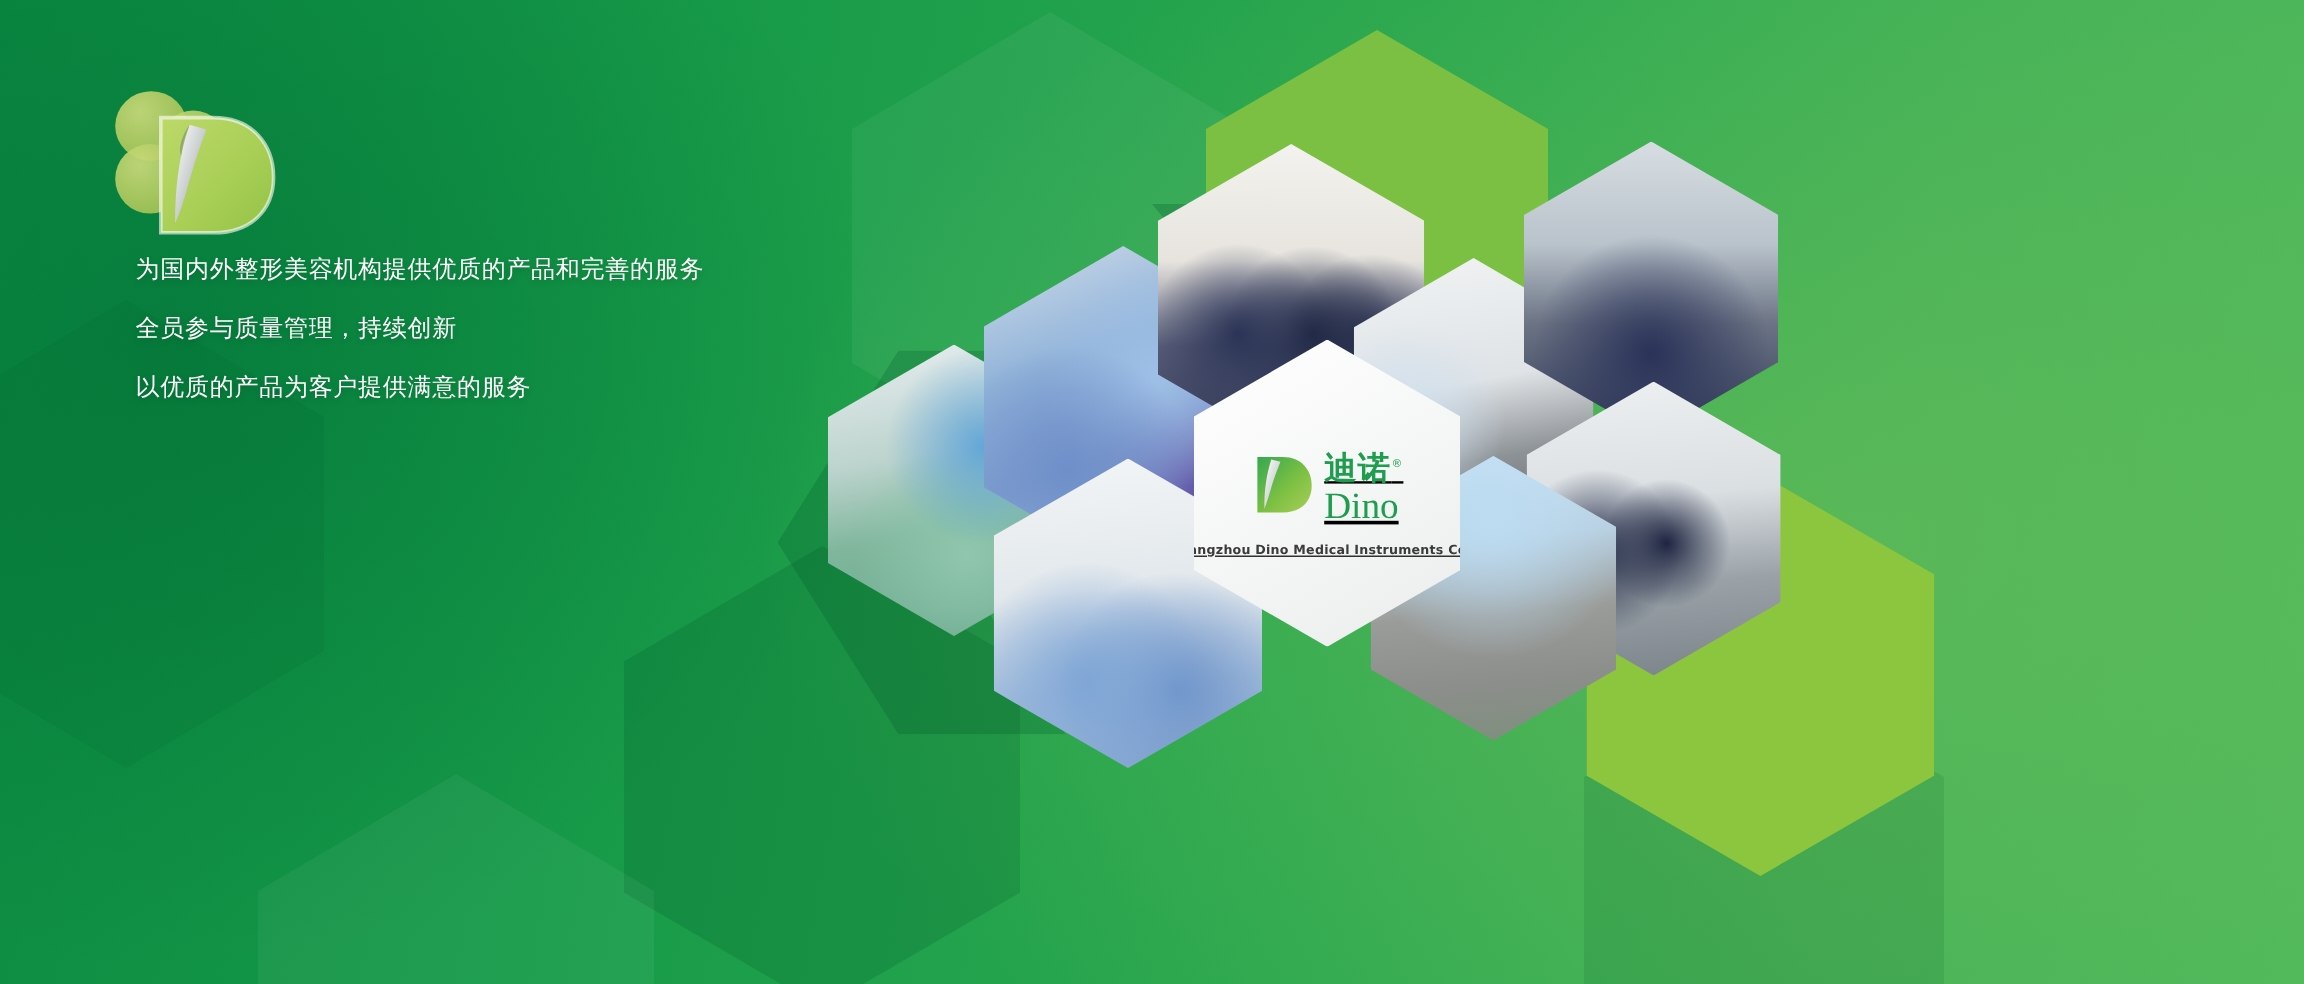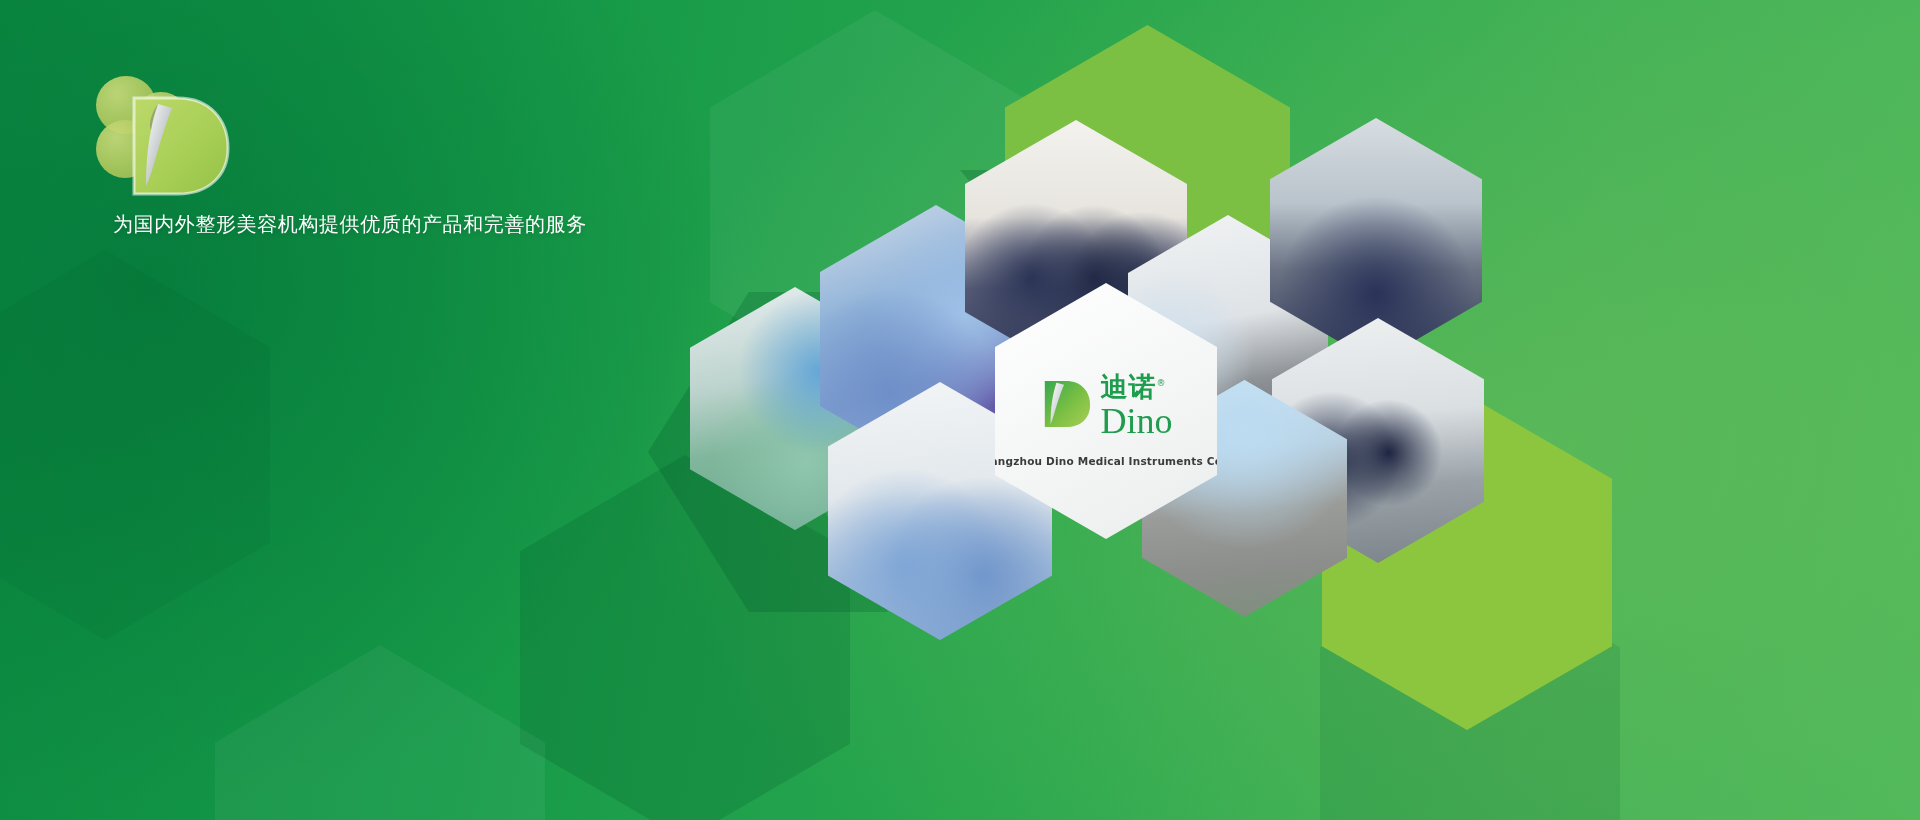--- a/index.html
+++ b/index.html
@@ -71,27 +71,27 @@
       radial-gradient(circle at 35% 72%, #7fa6d6 0%, rgba(127,166,214,0) 42%),
       radial-gradient(circle at 68% 75%, #6d93c9 0%, rgba(109,147,201,0) 40%),
       linear-gradient(175deg,#f3f5f6 0%,#e2e8ec 42%,#a8c0dc 72%,#8aa9d2 100%);}
   .ph-building{background:
       radial-gradient(circle at 50% 22%, #bcdcf2 0%, rgba(188,220,242,0) 55%),
       linear-gradient(175deg,#cfe6f6 0%,#b8cfdf 30%,#9a9c99 55%,#8c8e8b 78%,#7d8f7c 100%);}
 
   
   .hex.logohex .inner{
      background:linear-gradient(150deg,#ffffff 0%,#f4f6f5 55%,#e9edec 100%);
-     display:flex;flex-direction:column;align-items:center;justify-content:center;}
+     display:flex;flex-direction:column;align-items:center;justify-content:center;text-decoration:underline;}
   #hexlogo-row{display:flex;align-items:center;gap:9px;margin-top:14px;}
   #hexlogo-mark{width:52px;height:52px;position:relative;}
   #hexlogo-cn{font-family:"DejaVu Sans","Liberation Sans",sans-serif;
       font-size:27px;font-weight:700;color:#1f9d4e;letter-spacing:1px;position:relative;}
   #hexlogo-cn sup{font-size:9px;vertical-align:super;font-weight:400;}
-  #hexlogo-en{font-family:"Liberation Serif","DejaVu Serif",serif;font-size:36px;
+  #hexlogo-en{font-family:"Liberation Serif","DejaVu Serif",serif;font-size:31px;
       color:#1f9d4e;line-height:1;margin-top:-2px;}
   #hexlogo-sub{margin-top:16px;font-size:10.5px;font-weight:700;color:#3b3b3b;
       letter-spacing:.2px;font-family:"DejaVu Sans","Liberation Sans",sans-serif;
       white-space:nowrap;}
   .hexstack{display:flex;flex-direction:column;align-items:flex-start;}
 </style>
 </head>
 <body>
 
 <div id="banner">
@@ -132,20 +132,22 @@
       </defs>
       <path d="M10 4 H54 C86 4 104 26 104 54 C104 82 84 100 54 100 H10 Z" fill="url(#lgLeaf)"></path>
       <path d="M10 4 H54 C86 4 104 26 104 54 C104 82 84 100 54 100 H10 Z" fill="none" stroke="rgba(255,255,255,.6)" stroke-width="3"></path>
       <path d="M34 10 C26 34 22 58 22 92 C30 76 34 50 48 14 Z" fill="url(#lgCurl)"></path>
       <path d="M34 10 C30 20 28 28 27 36 C24 30 28 18 34 10 Z" fill="rgba(120,128,130,.55)"></path>
     </svg>
   </div>
 
   <div id="tagline">
     <div class="tline">为国内外整形美容机构提供优质的产品和完善的服务</div>
+    <div class="tline">全员参与质量管理，持续创新</div>
+    <div class="tline">以优质的产品为客户提供满意的服务</div>
   </div>
 
   <div id="cluster">
 
     <div class="hex" style="left:690px;top:287px;width:210px;height:243px;">
       <div class="inner ph-grinder"></div>
     </div>
 
     <div class="hex" style="left:820px;top:205px;width:232px;height:268px;">
       <div class="inner ph-cleanroom"></div>

